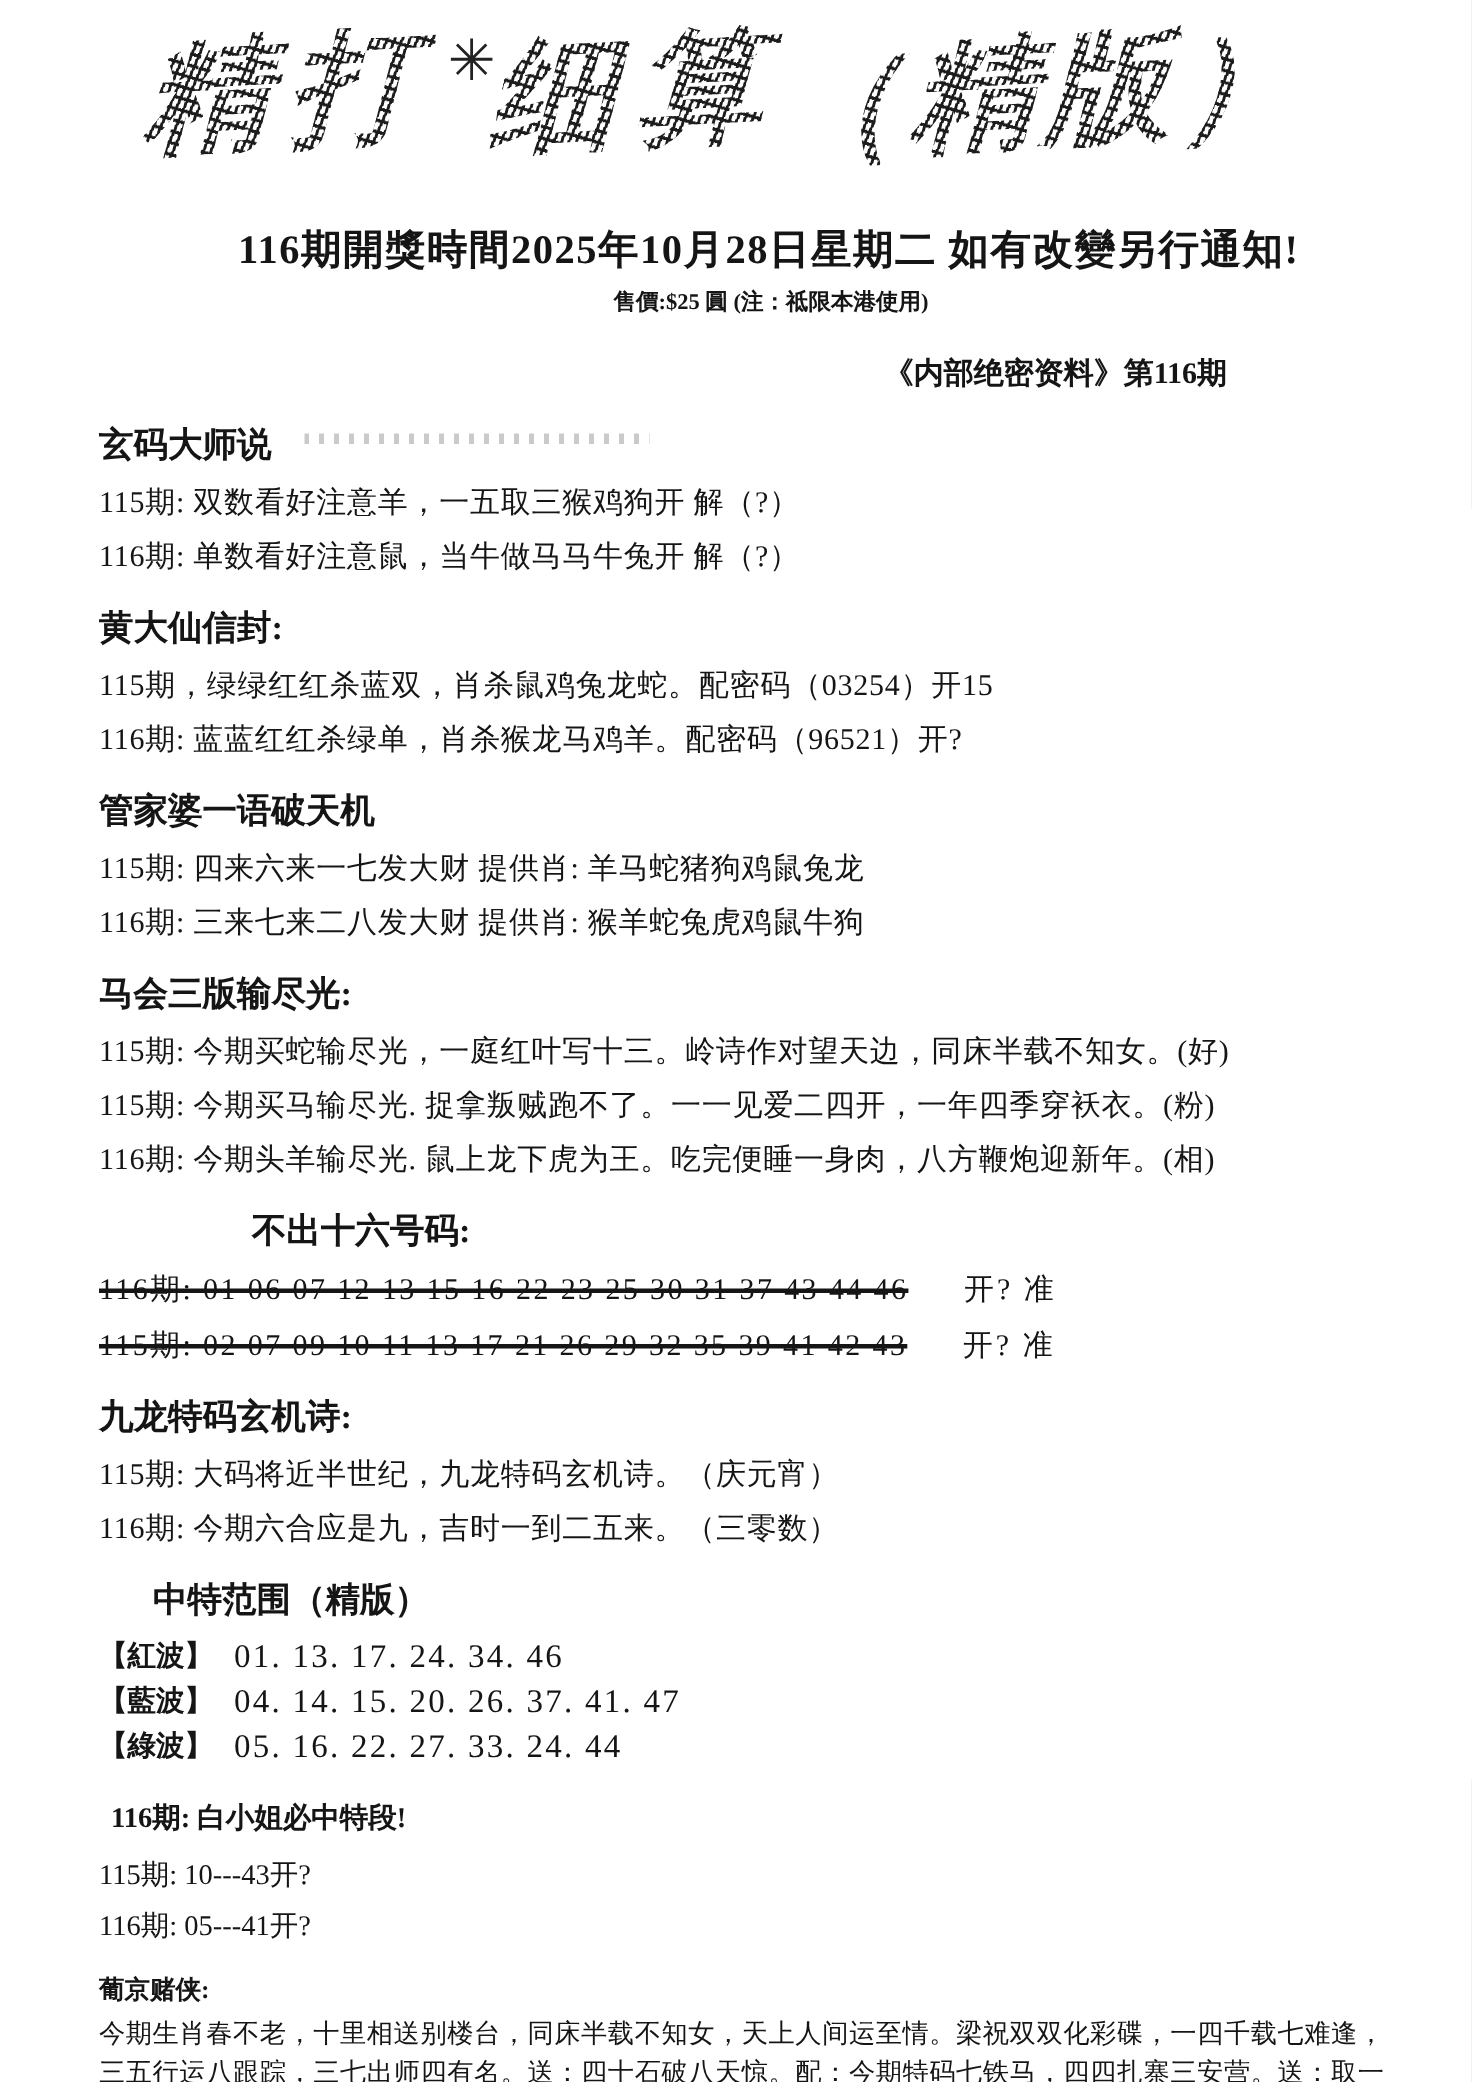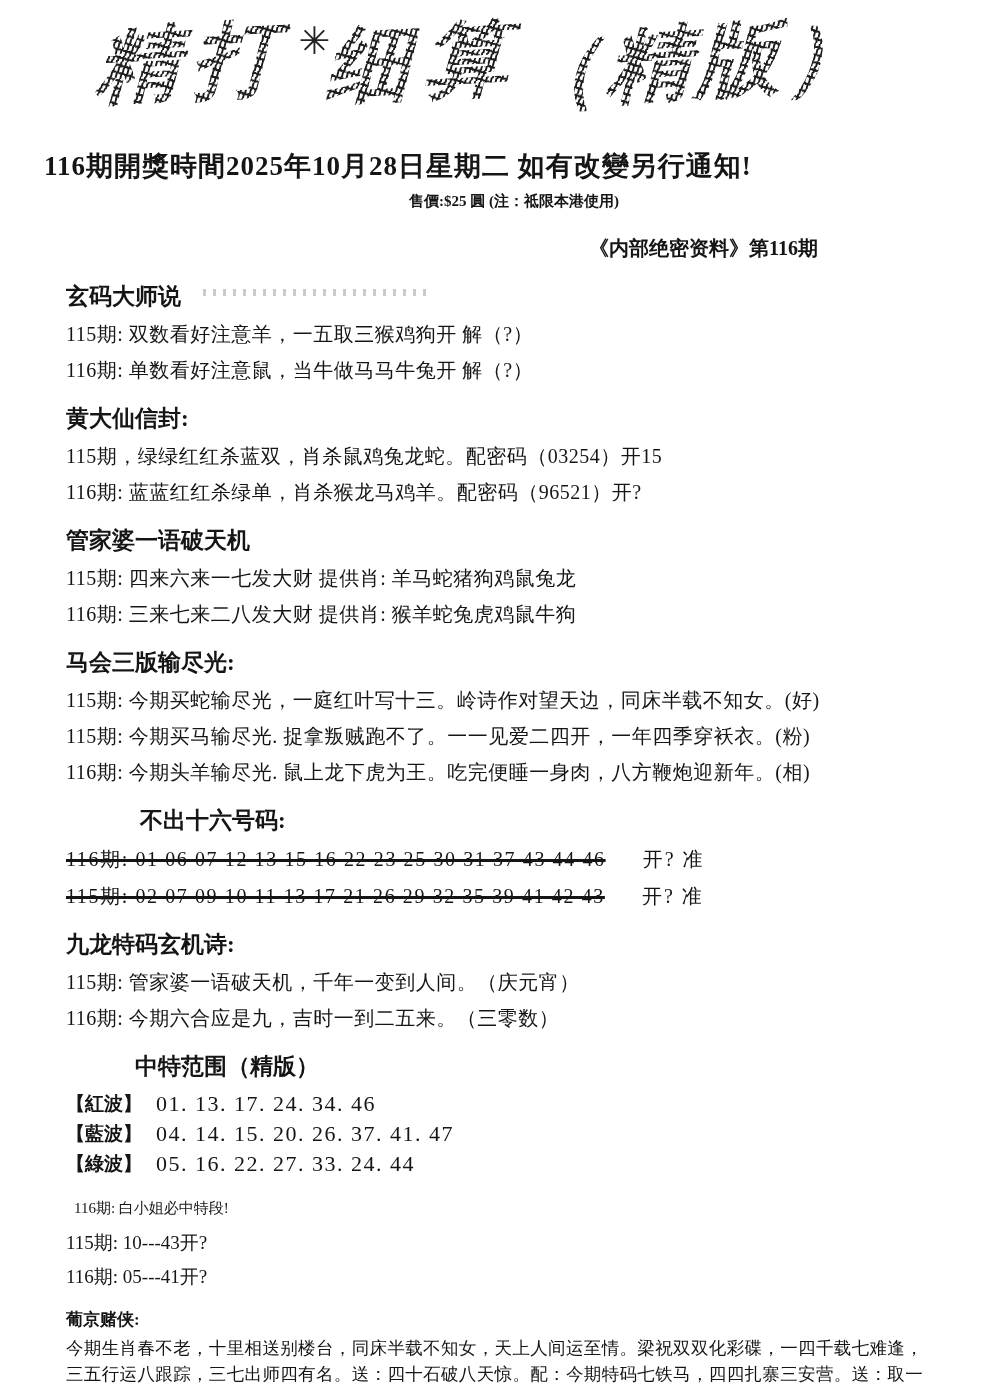--- a/index.html
+++ b/index.html
@@ -16,39 +16,39 @@
     color:transparent;
     background-image:
       repeating-linear-gradient(100deg,#1c1c1c 0 2px,rgba(0,0,0,0) 2px 5px),
       repeating-linear-gradient(18deg,#1c1c1c 0 2px,rgba(0,0,0,0) 2px 7px);
     -webkit-background-clip:text;background-clip:text;
     letter-spacing:12px;
   }
   .mast-star{display:inline-block;font-size:38px;color:#222;transform:translateY(-36px);margin:0 4px;}
   .mast-suffix{letter-spacing:4px;}
   
-  .draw-line{text-align:left;font-size:27px;font-weight:600;letter-spacing:1px;margin-top:4px;padding-left:44px;}
+  .draw-line{text-align:center;font-size:27px;font-weight:600;letter-spacing:1px;margin-top:4px;padding-left:44px;}
   .price-line{text-align:center;font-size:15px;font-weight:700;margin-top:8px;margin-left:47px;}
   .doc-header{display:flex;justify-content:flex-end;align-items:baseline;
     margin:24px 163px 0 138px;font-size:20px;font-weight:700;}
   
   .content{margin:0 58px 0 66px;}
   .sec-heading{font-size:23px;font-weight:700;margin-top:19px;margin-bottom:9px;}
   .line{font-size:20px;margin:9px 0;letter-spacing:0.5px;}
   .smudge{display:inline-block;width:230px;height:7px;margin-left:22px;opacity:.45;vertical-align:8px;
     background-image:repeating-linear-gradient(90deg,#8a8a8a 0 3px,transparent 3px 10px);}
-  .indent-heading{margin-left:74px;}
-  .indent-heading2{margin-left:69px;}
+  .indent-heading{margin-left:102px;}
+  .indent-heading2{margin-left:36px;}
   .strike-row{font-size:20px;margin:10px 0;white-space:nowrap;}
   .struck{text-decoration:line-through;text-decoration-thickness:2.6px;letter-spacing:1.6px;}
   .strike-tail{margin-left:32px;letter-spacing:2px;}
   .wave-row{display:flex;align-items:center;font-size:22px;margin:4px 0;}
   .wave-label{font-weight:700;font-size:19px;flex:0 0 auto;}
   .wave-nums{margin-left:14px;letter-spacing:1.5px;}
-  .bxj-heading{font-size:15px;font-weight:400;margin-top:22px;margin-bottom:12px;margin-left:8px;}
+  .bxj-heading{font-size:19px;font-weight:700;margin-top:22px;margin-bottom:12px;margin-left:8px;}
   .bxj-line{font-size:19px;margin:8px 0;}
   .pujing-heading{font-size:17px;font-weight:700;margin-top:18px;margin-bottom:4px;}
   .pujing-text{font-size:17.5px;line-height:26px;text-align:justify;letter-spacing:0.3px;}
 </style>
 </head>
 <body>
 
 <div class="page">
 
   <div class="masthead">
@@ -86,21 +86,21 @@
     <div class="strike-row">
       <span class="struck">116期: 01 06 07 12 13 15 16 22 23 25 30 31 37 43 44 46</span>
       <span class="strike-tail">开? 准</span>
     </div>
     <div class="strike-row">
       <span class="struck">115期: 02 07 09 10 11 13 17 21 26 29 32 35 39 41 42 43</span>
       <span class="strike-tail">开? 准</span>
     </div>
 
     <div class="sec-heading">九龙特码玄机诗:</div>
-    <div class="line">115期: 管家婆一语破天机，千年一变到人间。（庆元宵）</div>
+    <div class="line">115期: 大码将近半世纪，九龙特码玄机诗。（庆元宵）</div>
     <div class="line">116期: 今期六合应是九，吉时一到二五来。（三零数）</div>
 
     <div class="sec-heading indent-heading2">中特范围（精版）</div>
     <div class="wave-row">
       <span class="wave-label">【紅波】</span>
       <span class="wave-nums">01. 13. 17. 24. 34. 46</span>
     </div>
     <div class="wave-row">
       <span class="wave-label">【藍波】</span>
       <span class="wave-nums">04. 14. 15. 20. 26. 37. 41. 47</span>

